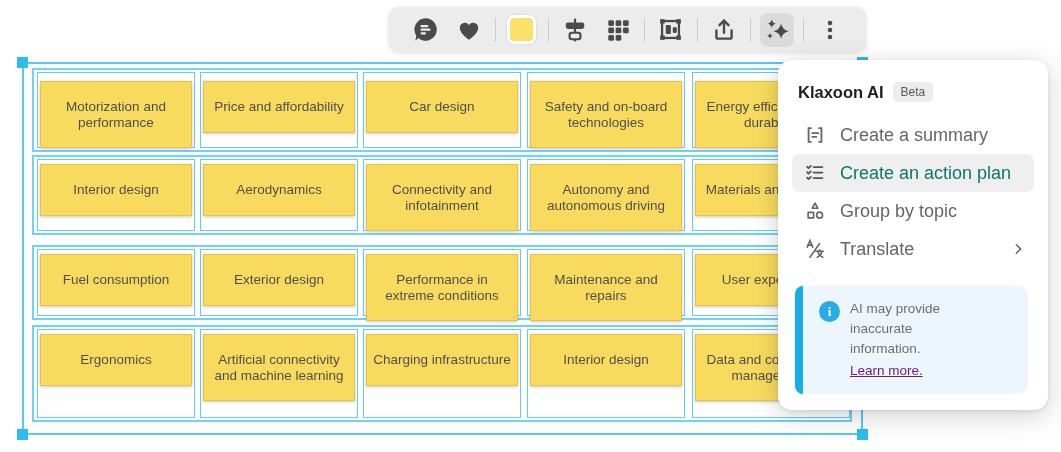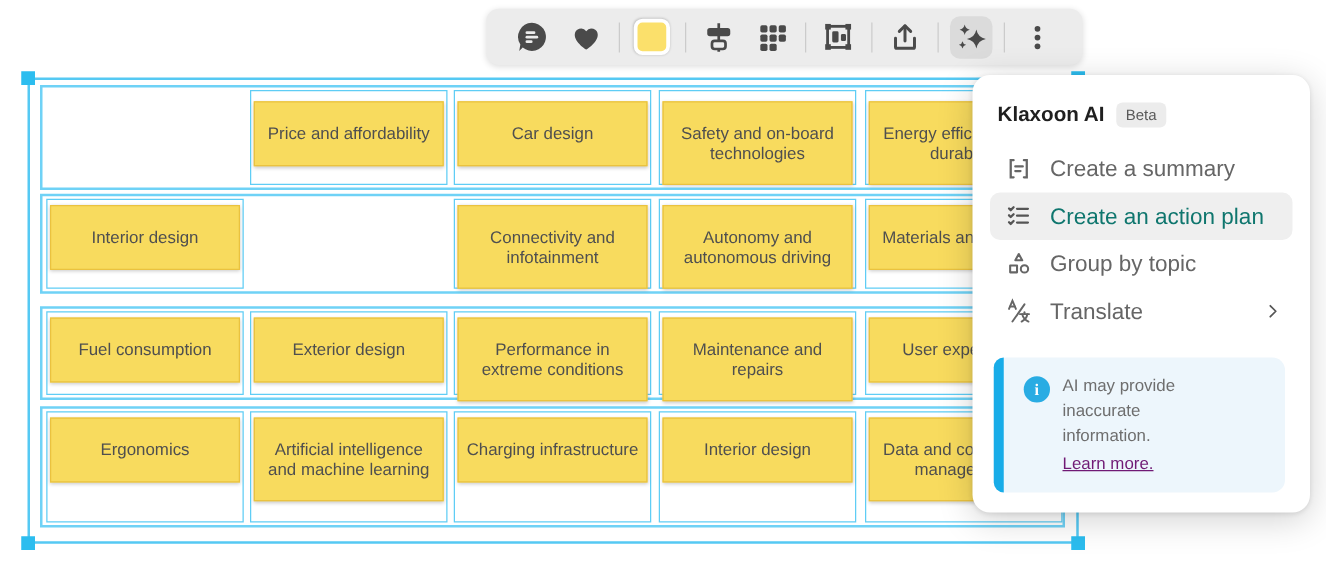--- a/index.html
+++ b/index.html
@@ -81,36 +81,42 @@
     <div class="handle h-tl"></div>
     <div class="handle h-tr"></div>
     <div class="handle h-bl"></div>
     <div class="handle h-br"></div>
   </div>
   <div class="row-group rg1"></div>
   <div class="row-group rg2"></div>
   <div class="row-group rg3"></div>
   <div class="row-group rg4"></div>
 
+  <div class="cell cr1 cc1">
+      <div class="note">Motorization and performance</div>
+    </div>
   <div class="cell cr1 cc2">
       <div class="note">Price and affordability</div>
     </div>
   <div class="cell cr1 cc3">
       <div class="note">Car design</div>
     </div>
   <div class="cell cr1 cc4">
       <div class="note">Safety and on-board technologies</div>
     </div>
   <div class="cell cr1 cc5">
       <div class="note">Energy efficiency and durability</div>
     </div>
 
   <div class="cell cr2 cc1">
       <div class="note">Interior design</div>
     </div>
+  <div class="cell cr2 cc2">
+      <div class="note">Aerodynamics</div>
+    </div>
   <div class="cell cr2 cc3">
       <div class="note">Connectivity and infotainment</div>
     </div>
   <div class="cell cr2 cc4">
       <div class="note">Autonomy and autonomous driving</div>
     </div>
   <div class="cell cr2 cc5">
       <div class="note">Materials and finishes</div>
     </div>
 
@@ -127,21 +133,21 @@
       <div class="note">Maintenance and repairs</div>
     </div>
   <div class="cell cr3 cc5">
       <div class="note">User experience</div>
     </div>
 
   <div class="cell cr4 cc1">
       <div class="note">Ergonomics</div>
     </div>
   <div class="cell cr4 cc2">
-      <div class="note">Artificial intelligence and machine learning</div>
+      <div class="note">Artificial connectivity and machine learning</div>
     </div>
   <div class="cell cr4 cc3">
       <div class="note">Charging infrastructure</div>
     </div>
   <div class="cell cr4 cc4">
       <div class="note">Interior design</div>
     </div>
   <div class="cell cr4 cc5">
       <div class="note">Data and connectivity management</div>
     </div>

